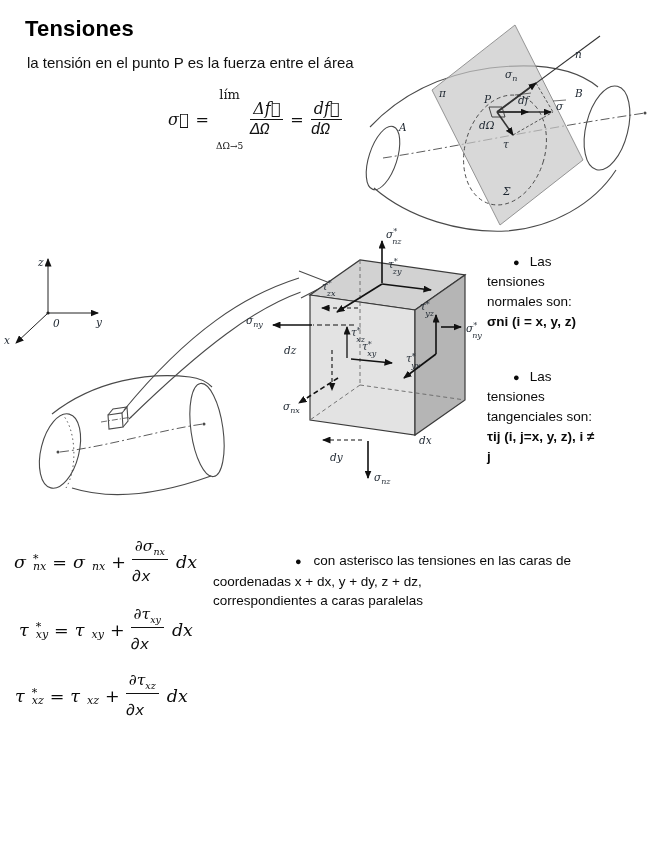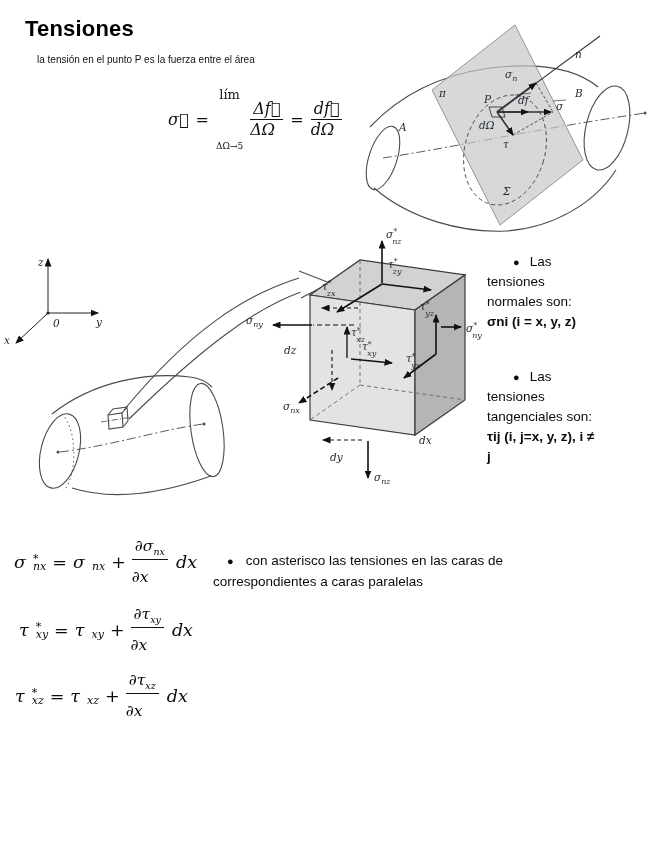--- a/index.html
+++ b/index.html
@@ -1,49 +1,49 @@
 <!DOCTYPE html>
 <html><head>
 <meta charset="utf-8">
 <style>
   html,body{margin:0;padding:0;background:#fff;}
   #page{position:relative;width:655px;height:848px;background:#ffffff;overflow:hidden;
         font-family:"Liberation Sans",sans-serif;color:#000;}
   .abs{position:absolute;}
   
   #title{left:25px;top:16px;font-size:22px;font-weight:bold;letter-spacing:.2px;}
-  #subtitle{left:37px;top:54px;font-size:10px;color:#111;}
+  #subtitle{left:27px;top:54px;font-size:15px;color:#111;}
   
   .mathrow{display:flex;align-items:center;gap:7px;font-family:"DejaVu Serif",serif;
            font-style:italic;color:#111;}
   #limitFormula{left:168px;top:88px;font-size:16px;}
   .frac{display:inline-flex;flex-direction:column;align-items:flex-start;line-height:1.15;}
   .frac .num{border-bottom:1.3px solid #111;padding:0 3px 1px 3px;}
-  .frac .den{padding-top:1px;}
+  .frac .den{padding-top:1px;font-family:Liberation Mono, monospace;}
   .limstack{display:inline-flex;flex-direction:column;align-items:center;line-height:1;gap:39px;}
   .limstack .limword{font-size:13px;}
   .limstack .limsub{font-size:9px;margin-top:2px;}
   
   .eq{position:absolute;display:flex;align-items:center;gap:6px;
       font-family:"DejaVu Serif",serif;font-style:italic;font-size:17.5px;color:#0a0a0a;}
   .eq .ss{display:inline-flex;flex-direction:column;align-items:flex-start;line-height:.78;
           font-size:11px;margin-left:1px;transform:translateY(1px);}
   .eq .msub{font-size:11px;transform:translateY(4px);display:inline-block;margin-left:1px;}
   .eq .frac{font-size:15.5px;gap:8px;}
   .eq .frac sub{font-size:9.5px;}
   .eq .tail{margin-left:2px;}
   
   #rightNotes{left:487px;top:252px;width:170px;font-size:13.5px;line-height:20px;color:#0a0a0a;}
   .rn-first{padding-left:26px;}
   .rn-bullet{margin-right:10px;font-size:11px;}
   .rn-bold{font-weight:bold;}
   .rn-gap{height:35px;}
   
   #asteriskNote{left:213px;top:551px;width:358px;font-size:13.5px;line-height:19.5px;color:#0a0a0a;}
-  .an-first{padding-left:14px;}
+  .an-first{padding-left:14px;text-align:right;}
   .an-bullet{margin-right:12px;font-size:11px;}
   
   .flab{font-family:"DejaVu Serif",serif;font-style:italic;fill:#1d2630;font-size:10.5px;}
   .fsml{font-size:8px;}
   svg{overflow:visible;}
 </style>
 </head>
 <body>
 
 <div id="page">
@@ -246,16 +246,17 @@
     <span>+</span>
     <span class="frac">
         <span class="num"><span>∂τ</span><sub>xz</sub></span>
         <span class="den">∂x</span>
       </span>
     <span class="tail">dx</span>
   </div>
 
   <div class="abs" id="asteriskNote">
     <div class="an-first"><span class="an-bullet">●</span><span>con asterisco las tensiones en las caras de</span></div>
+    <div>coordenadas x + dx, y + dy, z + dz,</div>
     <div>correspondientes a caras paralelas</div>
   </div>
 
 </div>
 
 </body></html>

